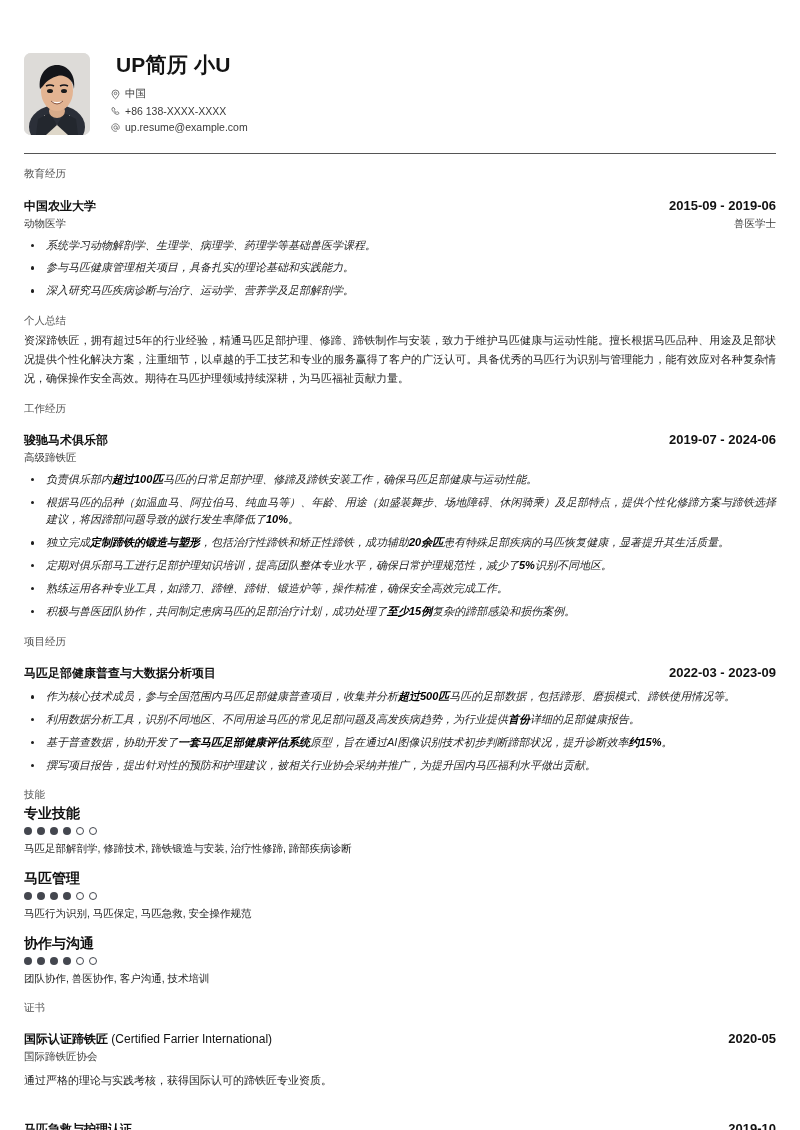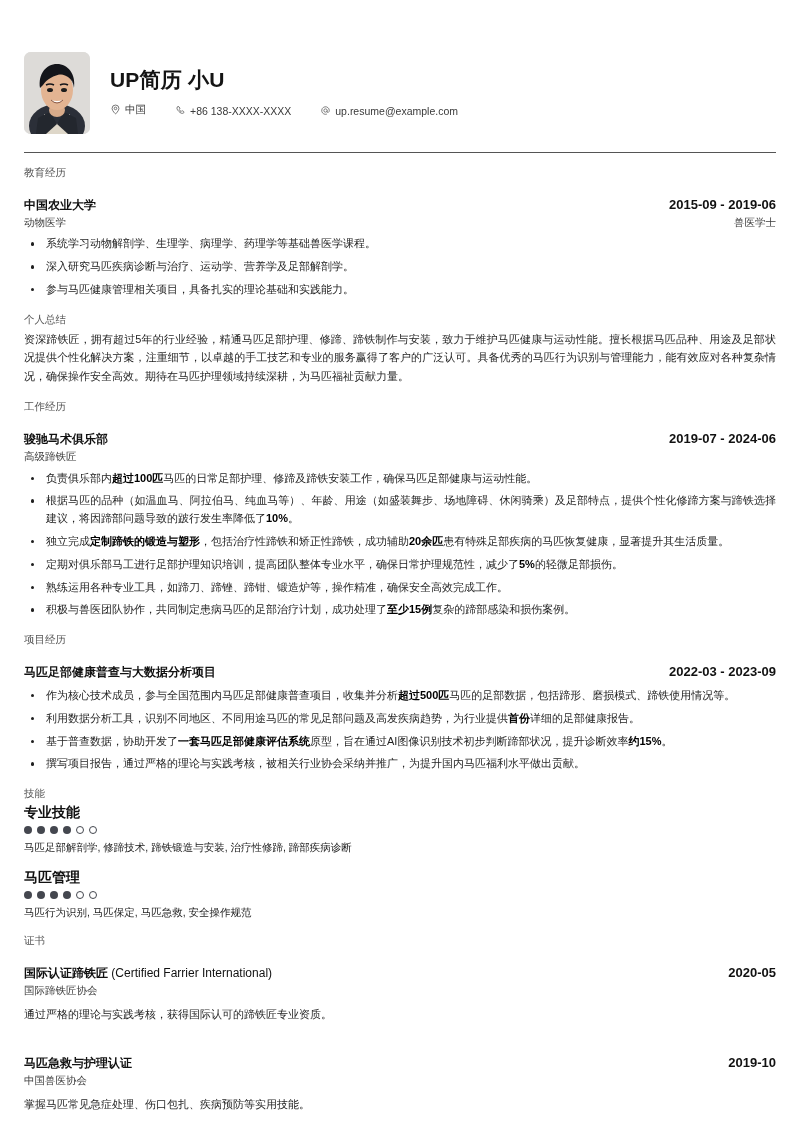--- a/index.html
+++ b/index.html
@@ -37,28 +37,30 @@
   }
   .avatar svg { display: block; width: 100%; height: 100%; }
   .identity { flex: 1 1 auto; padding-bottom: 2px; }
   .name {
     font-size: 21px;
     font-weight: bold;
     letter-spacing: 0.2px;
     color: #141414;
     line-height: 1.25;
     margin-bottom: 9px;
+    margin-left: 6px;
   }
   .contacts {
     display: flex;
-    align-items: flex-end;
+    align-items: flex-start;
     flex-wrap: wrap;
-    gap: 20px;
+    gap: 4px;
     font-size: 10.5px;
     color: #3a3a3a;
+    flex-direction: column;
   }
   .contact-item {
     display: inline-flex;
     align-items: center;
     gap: 4px;
     margin-right: 9px;
     white-space: nowrap;
   }
   .contact-item .ico {
     display: inline-flex;
@@ -130,20 +132,21 @@
     color: #1f1f1f;
     line-height: 1.72;
     text-align: justify;
     margin-top: 2px;
   }
 
   ul.bullets {
     list-style: none;
     margin: 5px 0 0 0;
     padding: 0;
+    font-style: italic;
   }
   ul.bullets li {
     position: relative;
     padding-left: 22px;
     font-size: 11px;
     color: #1f1f1f;
     line-height: 1.62;
     margin-bottom: 5px;
     text-align: justify;
   }
@@ -263,22 +266,22 @@
       <div class="entry-head">
         <div class="entry-title">中国农业大学</div>
         <div class="entry-date">2015-09 - 2019-06</div>
       </div>
       <div class="entry-sub">
         <div class="entry-org">动物医学</div>
         <div class="entry-extra">兽医学士</div>
       </div>
       <ul class="bullets" id="edu-bullets">
           <li>系统学习动物解剖学、生理学、病理学、药理学等基础兽医学课程。</li>
+          <li>参与马匹健康管理相关项目，具备扎实的理论基础和实践能力。</li>
           <li>深入研究马匹疾病诊断与治疗、运动学、营养学及足部解剖学。</li>
-          <li>参与马匹健康管理相关项目，具备扎实的理论基础和实践能力。</li>
         </ul>
     </div>
   </div>
 
   <div class="section">
     <div class="section-label">个人总结</div>
     <div class="summary-text">资深蹄铁匠，拥有超过5年的行业经验，精通马匹足部护理、修蹄、蹄铁制作与安装，致力于维护马匹健康与运动性能。擅长根据马匹品种、用途及足部状况提供个性化解决方案，注重细节，以卓越的手工技艺和专业的服务赢得了客户的广泛认可。具备优秀的马匹行为识别与管理能力，能有效应对各种复杂情况，确保操作安全高效。期待在马匹护理领域持续深耕，为马匹福祉贡献力量。</div>
   </div>
 
   <div class="section">
@@ -288,39 +291,39 @@
         <div class="entry-title">骏驰马术俱乐部</div>
         <div class="entry-date">2019-07 - 2024-06</div>
       </div>
       <div class="entry-sub">
         <div class="entry-org">高级蹄铁匠</div>
       </div>
       <ul class="bullets" id="work-bullets">
           <li><span>负责俱乐部内</span><b>超过100匹</b><span>马匹的日常足部护理、修蹄及蹄铁安装工作，确保马匹足部健康与运动性能。</span></li>
           <li><span>根据马匹的品种（如温血马、阿拉伯马、纯血马等）、年龄、用途（如盛装舞步、场地障碍、休闲骑乘）及足部特点，提供个性化修蹄方案与蹄铁选择建议，将因蹄部问题导致的跛行发生率降低了</span><b>10%</b><span>。</span></li>
           <li><span>独立完成</span><b>定制蹄铁的锻造与塑形</b><span>，包括治疗性蹄铁和矫正性蹄铁，成功辅助</span><b>20余匹</b><span>患有特殊足部疾病的马匹恢复健康，显著提升其生活质量。</span></li>
-          <li><span>定期对俱乐部马工进行足部护理知识培训，提高团队整体专业水平，确保日常护理规范性，减少了</span><b>5%</b><span>的轻微足部损伤。</span></li>
+          <li><span>定期对俱乐部马工进行足部护理知识培训，提高团队整体专业水平，确保日常护理规范性，减少了</span><b>5%</b><span>识别不同地区。</span></li>
           <li><span>熟练运用各种专业工具，如蹄刀、蹄锉、蹄钳、锻造炉等，操作精准，确保安全高效完成工作。</span></li>
           <li><span>积极与兽医团队协作，共同制定患病马匹的足部治疗计划，成功处理了</span><b>至少15例</b><span>复杂的蹄部感染和损伤案例。</span></li>
         </ul>
     </div>
   </div>
 
   <div class="section">
     <div class="section-label">项目经历</div>
     <div class="entry">
       <div class="entry-head">
         <div class="entry-title">马匹足部健康普查与大数据分析项目</div>
         <div class="entry-date">2022-03 - 2023-09</div>
       </div>
       <ul class="bullets" id="project-bullets">
           <li><span>作为核心技术成员，参与全国范围内马匹足部健康普查项目，收集并分析</span><b>超过500匹</b><span>马匹的足部数据，包括蹄形、磨损模式、蹄铁使用情况等。</span></li>
           <li><span>利用数据分析工具，识别不同地区、不同用途马匹的常见足部问题及高发疾病趋势，为行业提供</span><b>首份</b><span>详细的足部健康报告。</span></li>
           <li><span>基于普查数据，协助开发了</span><b>一套马匹足部健康评估系统</b><span>原型，旨在通过AI图像识别技术初步判断蹄部状况，提升诊断效率</span><b>约15%</b><span>。</span></li>
-          <li><span>撰写项目报告，通过严格的理论与实践考核，被相关行业协会采纳并推广，为提升国内马匹福利水平做出贡献。</span></li>
+          <li><span>撰写项目报告，提出针对性的预防和护理建议，被相关行业协会采纳并推广，为提升国内马匹福利水平做出贡献。</span></li>
         </ul>
     </div>
   </div>
 
   <div class="section">
     <div class="section-label">技能</div>
     <div id="skills-list">
         <div class="skill-block">
           <div class="skill-name">专业技能</div>
           <div class="dots">
@@ -337,20 +340,32 @@
           <div class="skill-name">马匹管理</div>
           <div class="dots">
             <span class="dot on"></span>
             <span class="dot on"></span>
             <span class="dot on"></span>
             <span class="dot on"></span>
             <span class="dot off"></span>
             <span class="dot off"></span>
           </div>
           <div class="skill-items">马匹行为识别, 马匹保定, 马匹急救, 安全操作规范</div>
+        </div>
+        <div class="skill-block">
+          <div class="skill-name">协作与沟通</div>
+          <div class="dots">
+            <span class="dot on"></span>
+            <span class="dot on"></span>
+            <span class="dot on"></span>
+            <span class="dot on"></span>
+            <span class="dot off"></span>
+            <span class="dot off"></span>
+          </div>
+          <div class="skill-items">团队协作, 兽医协作, 客户沟通, 技术培训</div>
         </div>
       </div>
   </div>
 
   <div class="section">
     <div class="section-label">证书</div>
     <div id="cert-list">
         <div class="cert-entry">
           <div class="entry-head">
             <div class="entry-title"><span>国际认证蹄铁匠</span><span class="plain"> (Certified Farrier International)</span></div>

